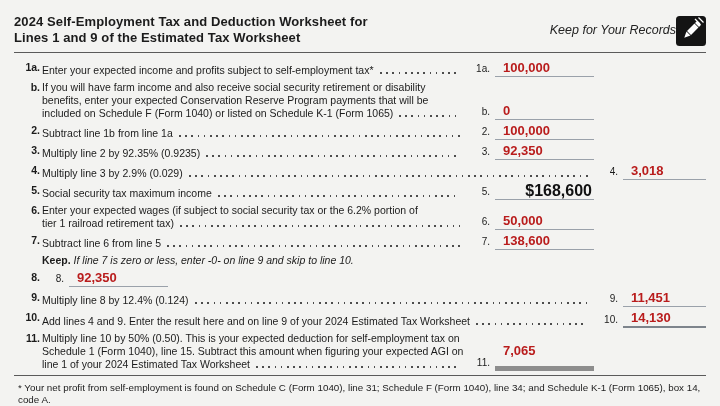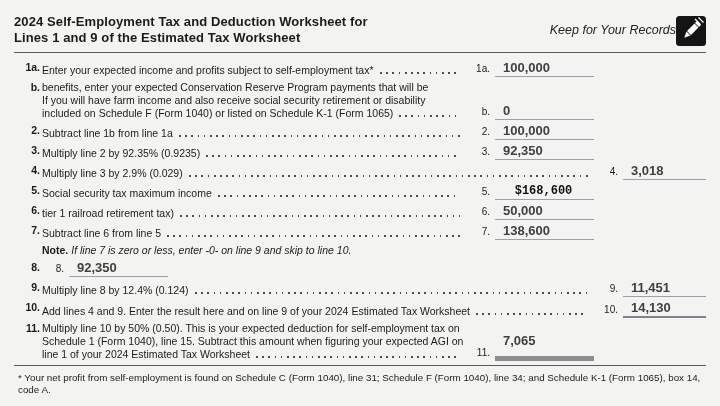--- a/index.html
+++ b/index.html
@@ -29,23 +29,23 @@
   .tlast{display:flex;}
   .dots{flex:1;height:2px;margin:0 6px 3px 6px;align-self:flex-end;
         background:repeating-linear-gradient(to right,#4c4c4c 0 1.7px,transparent 1.7px 6.2px);}
   .entry{display:flex;align-items:flex-end;}
   .mid{width:128px;min-width:128px;}
   .rightz{width:112px;min-width:112px;}
   .elabel{width:24px;min-width:24px;text-align:right;padding-right:5px;
           font-size:10px;line-height:13px;padding-bottom:2px;}
   .field{flex:1;border-bottom:1.5px solid #9aa1aa;
          padding:0 2px 1px 8px;
-         font-weight:bold;font-size:13px;line-height:14px;color:#404040;
+         font-weight:bold;font-size:13px;line-height:14px;color:#b91c1c;
          white-space:nowrap;}
-  .field.black{color:#111;font-size:12px;text-align:center;padding-left:0;font-family:Liberation Mono, monospace;}
+  .field.black{color:#111;font-size:16px;text-align:right;padding-left:0;}
   .field.thick{border-bottom:2.5px solid #7d848c;}
   .field.bar{border-bottom:5px solid #8d8d8d;padding-bottom:8px;}
   .i{font-style:italic;}
   .note-label{font-weight:bold;margin-right:3px;}
   .bold-word{font-weight:bold;margin:0 3px;}
 
   
   .footrule{border-top:1.5px solid #5a5a5a;margin-top:3px;}
   .footnote{font-size:9.8px;color:#222;padding:6px 2px 0 4px;line-height:12px;}
 </style>
@@ -87,22 +87,22 @@
       <div class="entry mid">
         <span class="elabel">1a.</span>
         <span class="field">100,000</span>
       </div>
       <div class="rightz"></div>
     </div>
 
     <div class="row">
       <span class="num">b.</span>
       <div class="tx">
+        <span class="tline">If you will have farm income and also receive social security retirement or disability</span>
         <span class="tline">benefits, enter your expected Conservation Reserve Program payments that will be</span>
-        <span class="tline">If you will have farm income and also receive social security retirement or disability</span>
         <span class="tlast">
             <span>included on Schedule F (Form 1040) or listed on Schedule K-1 (Form 1065)</span>
             <span class="dots"></span>
           </span>
       </div>
       <div class="entry mid">
         <span class="elabel">b.</span>
         <span class="field">0</span>
       </div>
       <div class="rightz"></div>
@@ -163,20 +163,21 @@
       <div class="entry mid">
         <span class="elabel">5.</span>
         <span class="field black">$168,600</span>
       </div>
       <div class="rightz"></div>
     </div>
 
     <div class="row">
       <span class="num">6.</span>
       <div class="tx">
+        <span class="tline">Enter your expected wages (if subject to social security tax or the 6.2% portion of</span>
         <span class="tlast">
             <span>tier 1 railroad retirement tax)</span>
             <span class="dots"></span>
           </span>
       </div>
       <div class="entry mid">
         <span class="elabel">6.</span>
         <span class="field">50,000</span>
       </div>
       <div class="rightz"></div>
@@ -193,21 +194,21 @@
       <div class="entry mid">
         <span class="elabel">7.</span>
         <span class="field">138,600</span>
       </div>
       <div class="rightz"></div>
     </div>
 
     <div class="row">
       <span class="num"></span>
       <div class="tx">
-        <span class="tline"><span class="note-label">Note.</span><span class="i">If line 7 is zero or less, enter -0- on line 9 and skip to line 10.</span></span>
+        <span class="tline"><span class="note-label">Keep.</span><span class="i">If line 7 is zero or less, enter -0- on line 9 and skip to line 10.</span></span>
       </div>
     </div>
 
     <div class="row">
       <span class="num">8.</span>
       <div class="entry mid">
         <span class="elabel">8.</span>
         <span class="field">92,350</span>
       </div>
       <div class="rightz"></div>

